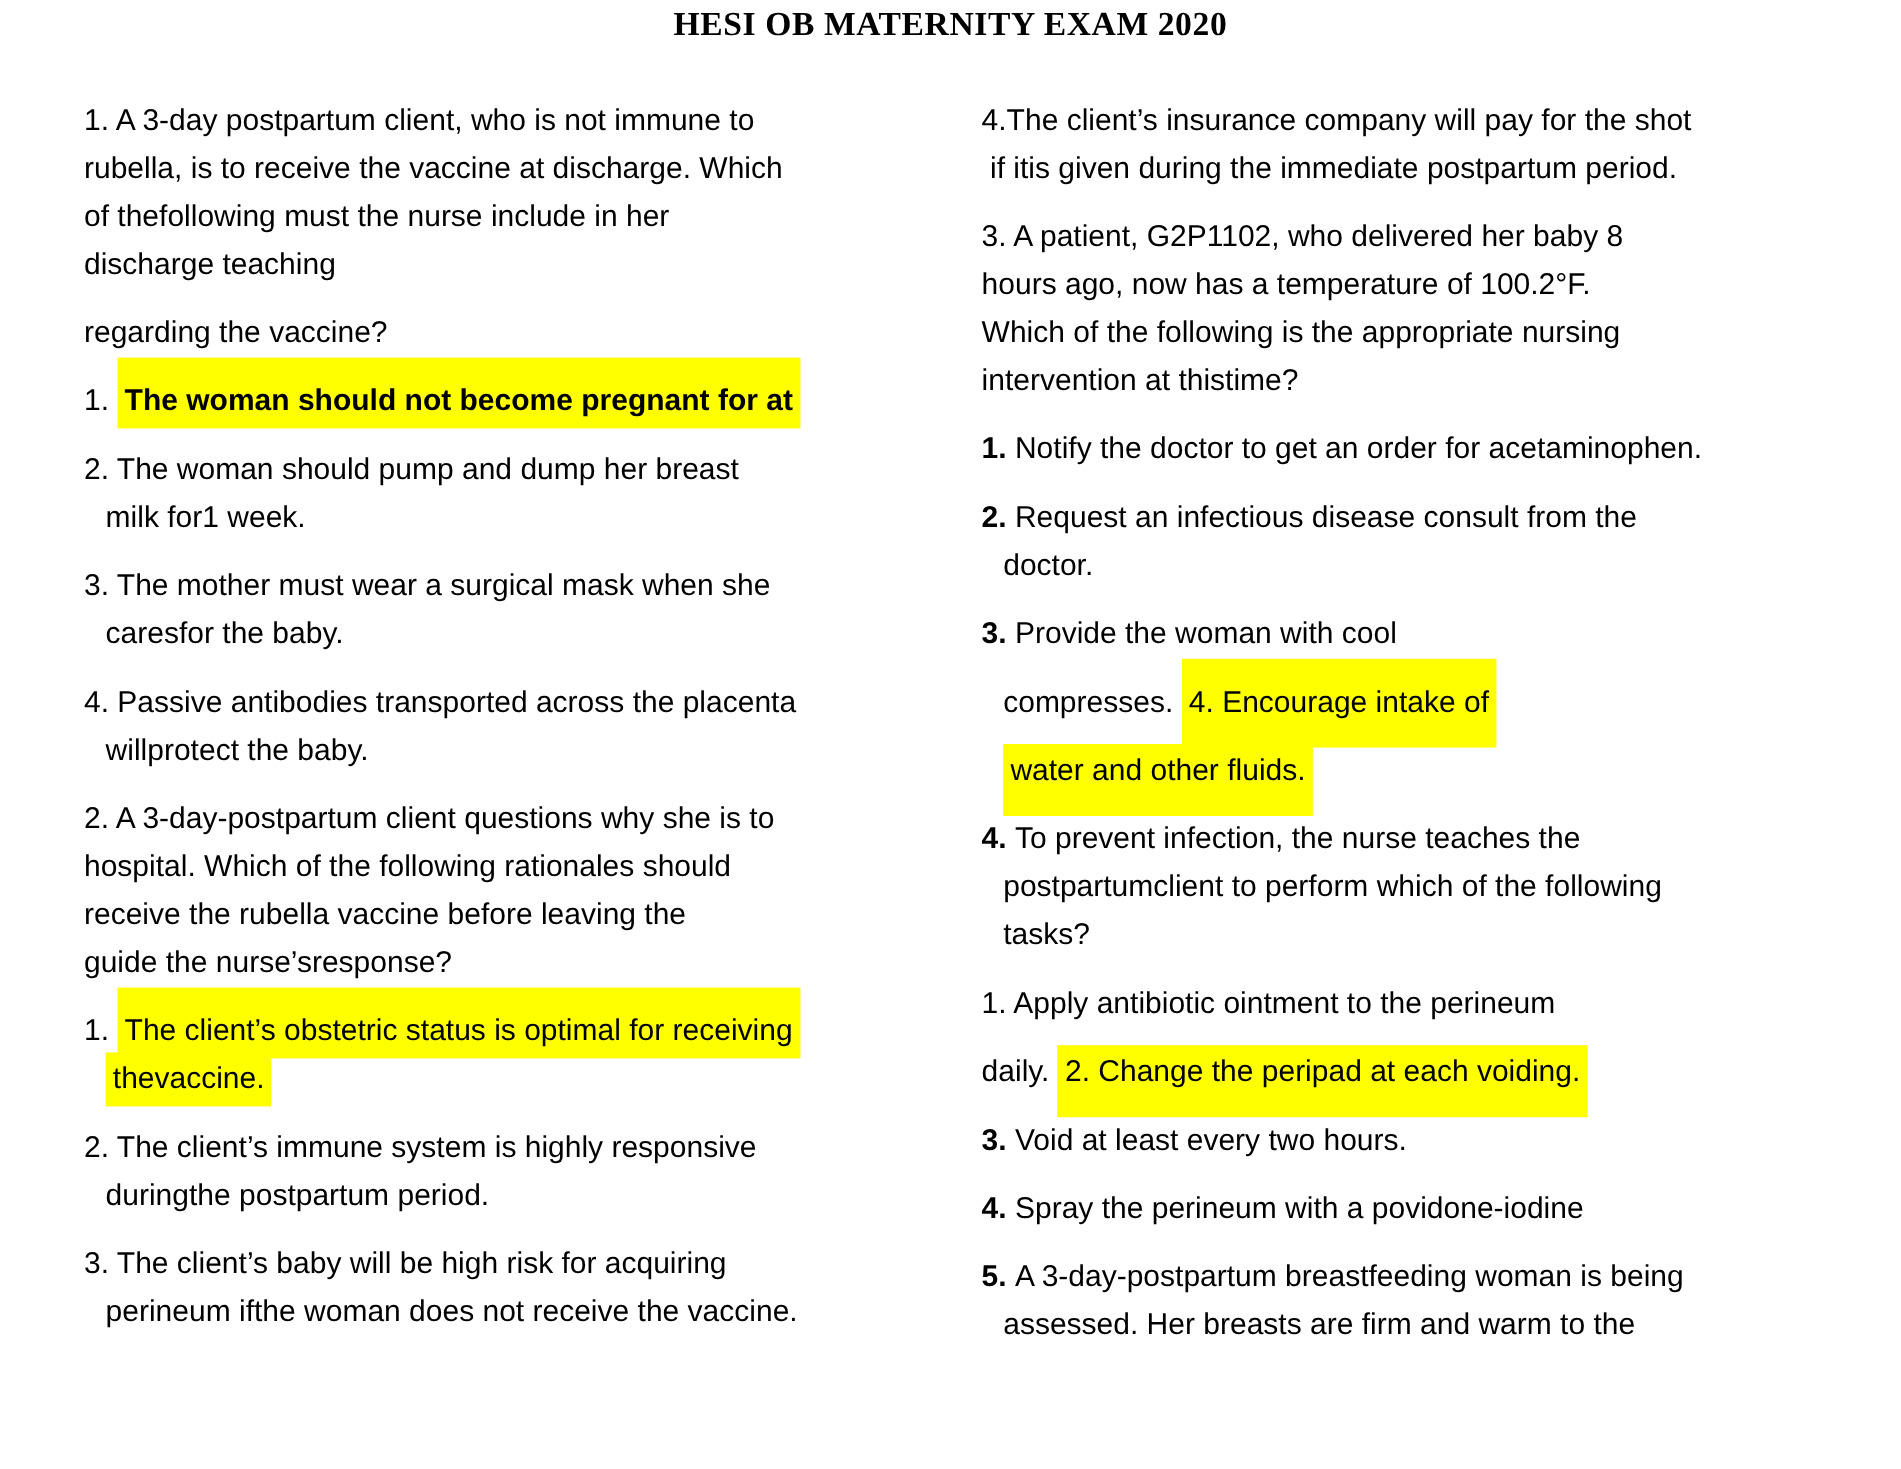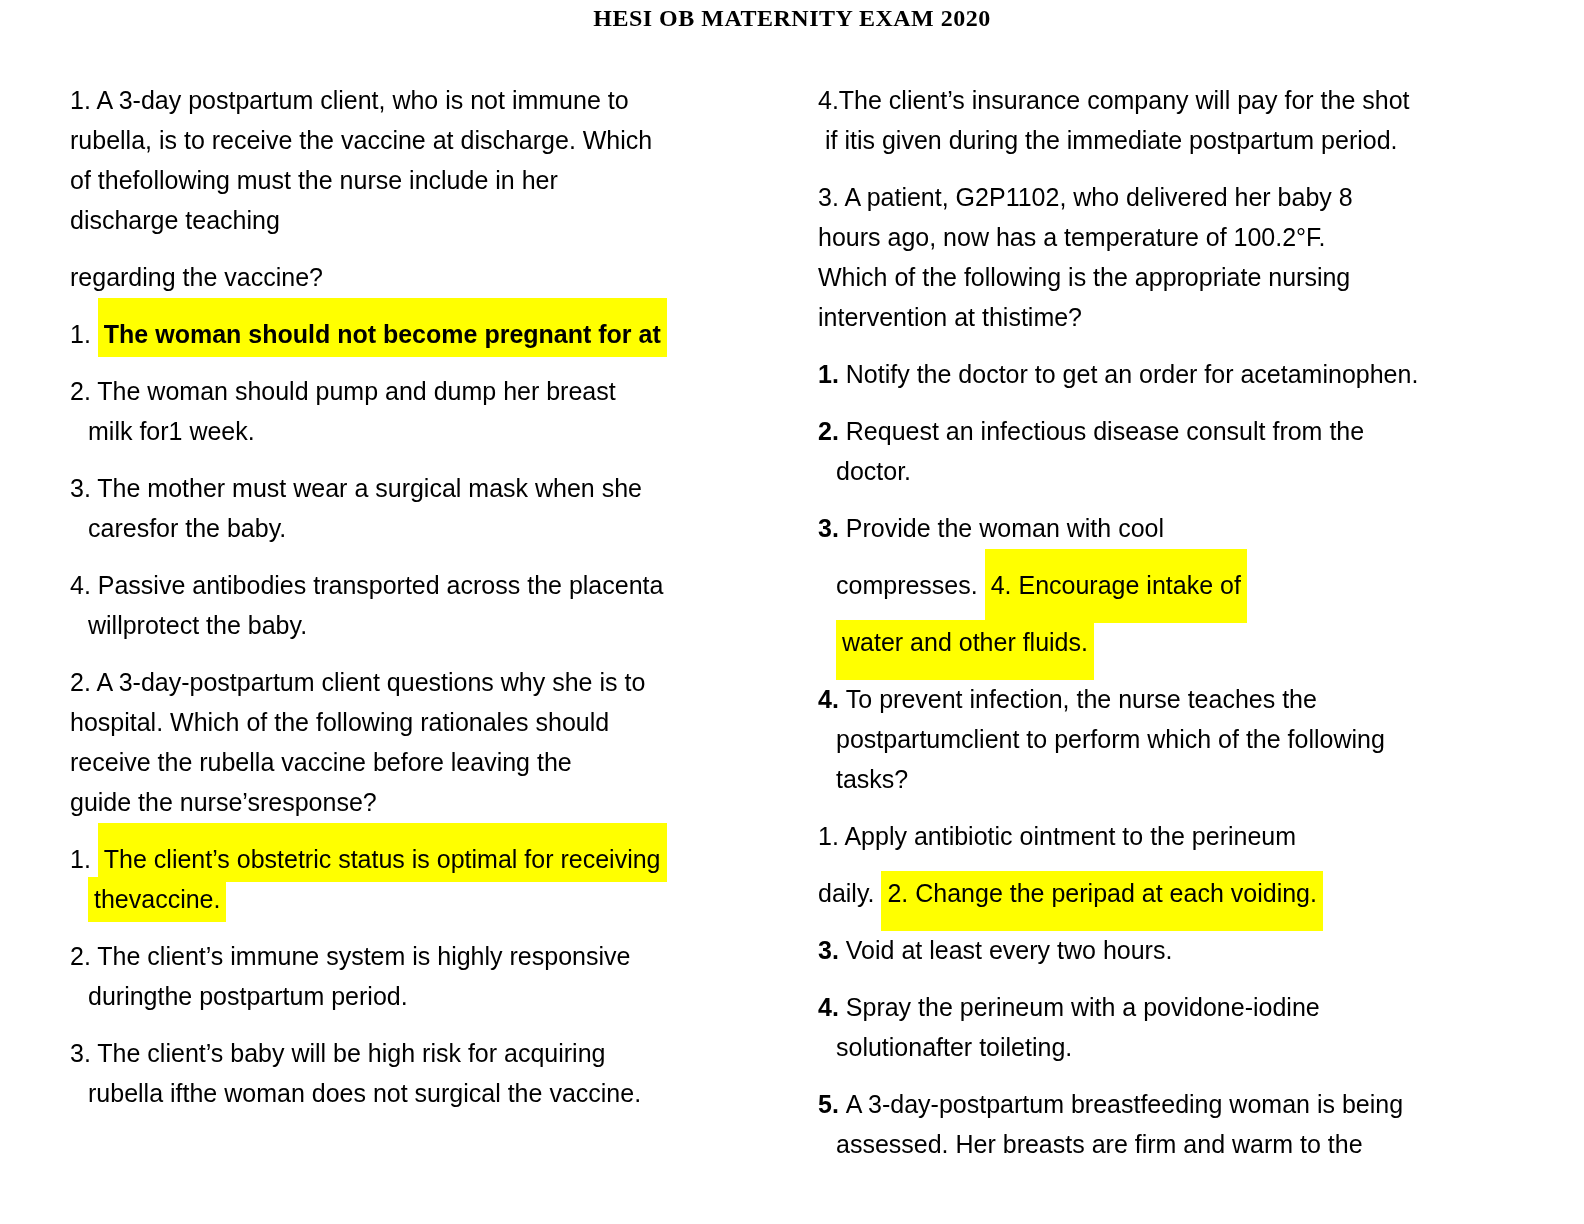--- a/index.html
+++ b/index.html
@@ -16,21 +16,21 @@
     overflow: hidden;
   }
   .doc-title {
     position: absolute;
     top: 5px;
     left: 0;
     width: 100%;
     text-align: center;
     font-family: "Liberation Serif", serif;
     font-weight: bold;
-    font-size: 24px;
+    font-size: 28px;
     letter-spacing: 0.5px;
     color: #000000;
   }
   .col {
     position: absolute;
     top: 80px;
     font-family: "Liberation Sans", sans-serif;
     font-size: 25px;
     line-height: 40px;
     color: #000000;
@@ -90,21 +90,21 @@
       <div class="para">
         <div class="line"><span>1. </span><span class="hl xt" style="background-color: rgb(255, 255, 0);">The client’s obstetric status is optimal for receiving</span></div>
         <div class="line ind-md"><span class="hl" style="background-color: rgb(255, 255, 0);">thevaccine.</span></div>
       </div>
       <div class="para">
         <div class="line"><span>2. The client’s immune system is highly responsive</span></div>
         <div class="line ind-md"><span>duringthe postpartum period.</span></div>
       </div>
       <div class="para">
         <div class="line"><span>3. The client’s baby will be high risk for acquiring</span></div>
-        <div class="line ind-md"><span>rubella ifthe woman does not surgical the vaccine.</span></div>
+        <div class="line ind-md"><span>perineum ifthe woman does not receive the vaccine.</span></div>
       </div>
     </div>
 
   <div class="col col-right">
       <div class="para">
         <div class="line"><span>4.The client’s insurance company will pay for the shot</span></div>
         <div class="line ind-sm"><span>if itis given during the immediate postpartum period.</span></div>
       </div>
       <div class="para">
         <div class="line"><span>3. A patient, G2P1102, who delivered her baby 8</span></div>
@@ -137,20 +137,19 @@
         <div class="line"><span>1. Apply antibiotic ointment to the perineum</span></div>
       </div>
       <div class="para">
         <div class="line"><span>daily. </span><span class="hl xb" style="background-color: rgb(255, 255, 0);">2. Change the peripad at each voiding.</span></div>
       </div>
       <div class="para">
         <div class="line"><span class="b">3. </span><span>Void at least every two hours.</span></div>
       </div>
       <div class="para">
         <div class="line"><span class="b">4. </span><span>Spray the perineum with a povidone-iodine</span></div>
-        <div class="line ind-md"><span>solutionafter toileting.</span></div>
       </div>
       <div class="para">
         <div class="line"><span class="b">5. </span><span>A 3-day-postpartum breastfeeding woman is being</span></div>
         <div class="line ind-md"><span>assessed. Her breasts are firm and warm to the</span></div>
       </div>
     </div>
 </div>
 
 </body></html>

